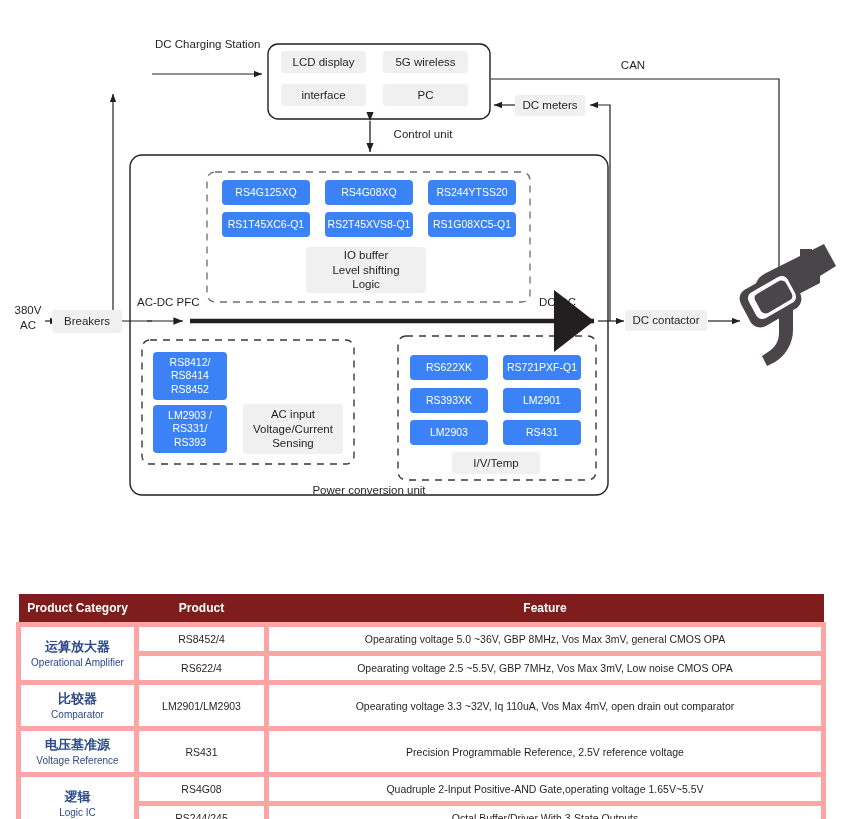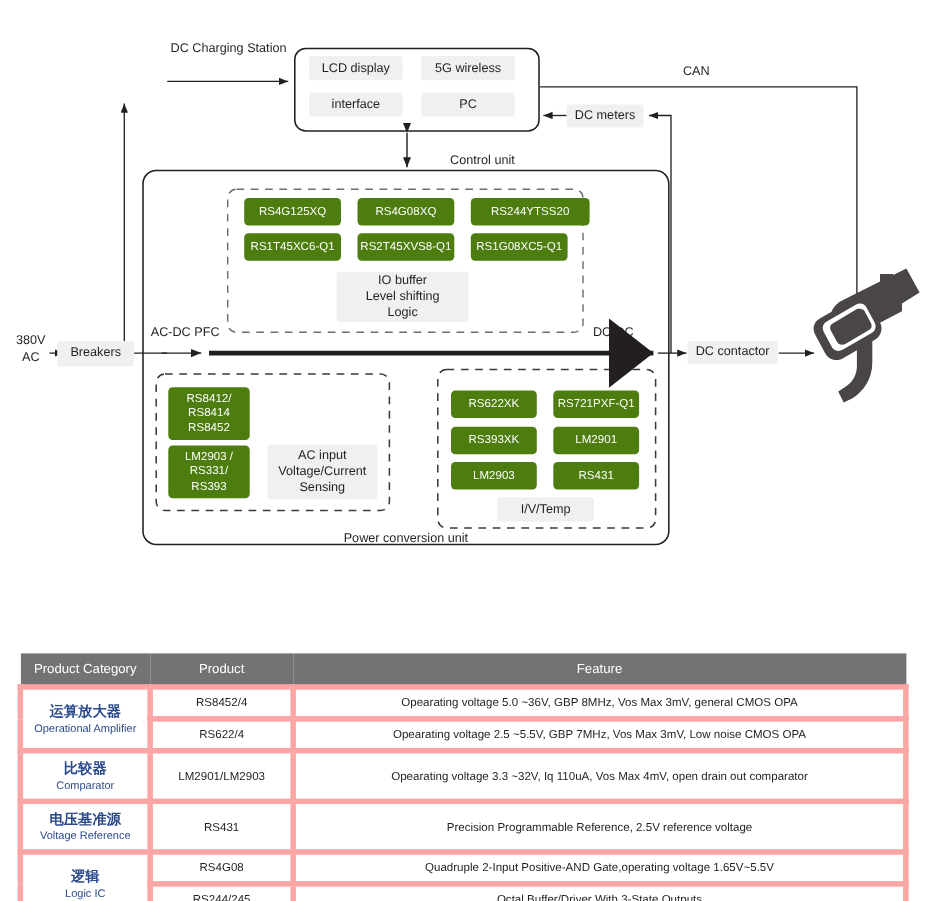--- a/index.html
+++ b/index.html
@@ -22,21 +22,21 @@
     display:flex;align-items:center;justify-content:center;
     text-align:center;
     font-size:11.5px;
     line-height:1.25;
     color:#231f20;
     box-sizing:border-box;
     padding:2px 6px;
   }
   .chip{
     position:absolute;
-    background:#4d7c0f;
+    background:#3b82f6;
     color:#ffffff;
     border-radius:4px;
     display:flex;align-items:center;justify-content:center;
     text-align:center;
     font-size:10.5px;
     line-height:1.3;
     box-sizing:border-box;
     white-space:pre-line;
     font-weight:400;
   }
@@ -50,23 +50,23 @@
   }
 
   
   .tablewrap{position:absolute;left:16px;top:594px;width:810px;}
   table.spec{
     border-collapse:collapse;
     width:810px;
     table-layout:fixed;
   }
   table.spec th{
-    background:#737373;
+    background:#7f1d1d;
     color:#ffffff;
-    font-weight:400;
+    font-weight:700;
     font-size:12px;
     padding:7px 4px;
     border:none;
     text-align:center;
   }
   table.spec td{
     border:5px solid #fca5a5;
     font-size:10.5px;
     padding:6px 6px;
     text-align:center;
@@ -170,36 +170,36 @@
   <div class="node" style="left:52px;top:310px;width:70px;height:23px;">Breakers</div>
 
 
   <div class="plainlabel" style="left:155px;top:37px;width:210px;text-align:left;">DC Charging Station</div>
 
   <div class="node" style="left:281px;top:51px;width:85px;height:22px;">LCD display</div>
   <div class="node" style="left:383px;top:51px;width:85px;height:22px;">5G wireless</div>
   <div class="node" style="left:281px;top:84px;width:85px;height:22px;">interface</div>
   <div class="node" style="left:383px;top:84px;width:85px;height:22px;">PC</div>
 
-  <div class="plainlabel" style="left:378px;top:139px;width:90px;text-align:right;">Control unit</div>
+  <div class="plainlabel" style="left:378px;top:127px;width:90px;text-align:center;">Control unit</div>
 
   <div class="plainlabel" style="left:608px;top:58px;width:50px;">CAN</div>
 
   <div class="node" style="left:515px;top:95px;width:70px;height:21px;">DC meters</div>
 
   <div class="node" style="left:625px;top:310px;width:82px;height:21px;">DC contactor</div>
 
   <div class="plainlabel" style="left:137px;top:295px;width:80px;text-align:left;">AC-DC PFC</div>
   <div class="plainlabel" style="left:539px;top:295px;width:60px;text-align:left;">DC-DC</div>
 
   <div class="plainlabel" style="left:248px;top:483px;width:242px;">Power conversion unit</div>
 
   <div class="chip" style="left:222px;top:180px;width:88px;height:25px;">RS4G125XQ</div>
   <div class="chip" style="left:325px;top:180px;width:88px;height:25px;">RS4G08XQ</div>
-  <div class="chip" style="left:428px;top:180px;width:108px;height:25px;">RS244YTSS20</div>
+  <div class="chip" style="left:428px;top:180px;width:88px;height:25px;">RS244YTSS20</div>
   <div class="chip" style="left:222px;top:212px;width:88px;height:25px;">RS1T45XC6-Q1</div>
   <div class="chip" style="left:325px;top:212px;width:88px;height:25px;">RS2T45XVS8-Q1</div>
   <div class="chip" style="left:428px;top:212px;width:88px;height:25px;">RS1G08XC5-Q1</div>
 
   <div class="node" style="left:306px;top:247px;width:120px;height:46px;white-space:pre-line;">IO buffer
 Level shifting
 Logic</div>
 
   <div class="chip" style="left:153px;top:352px;width:74px;height:48px;">RS8412/
 RS8414

